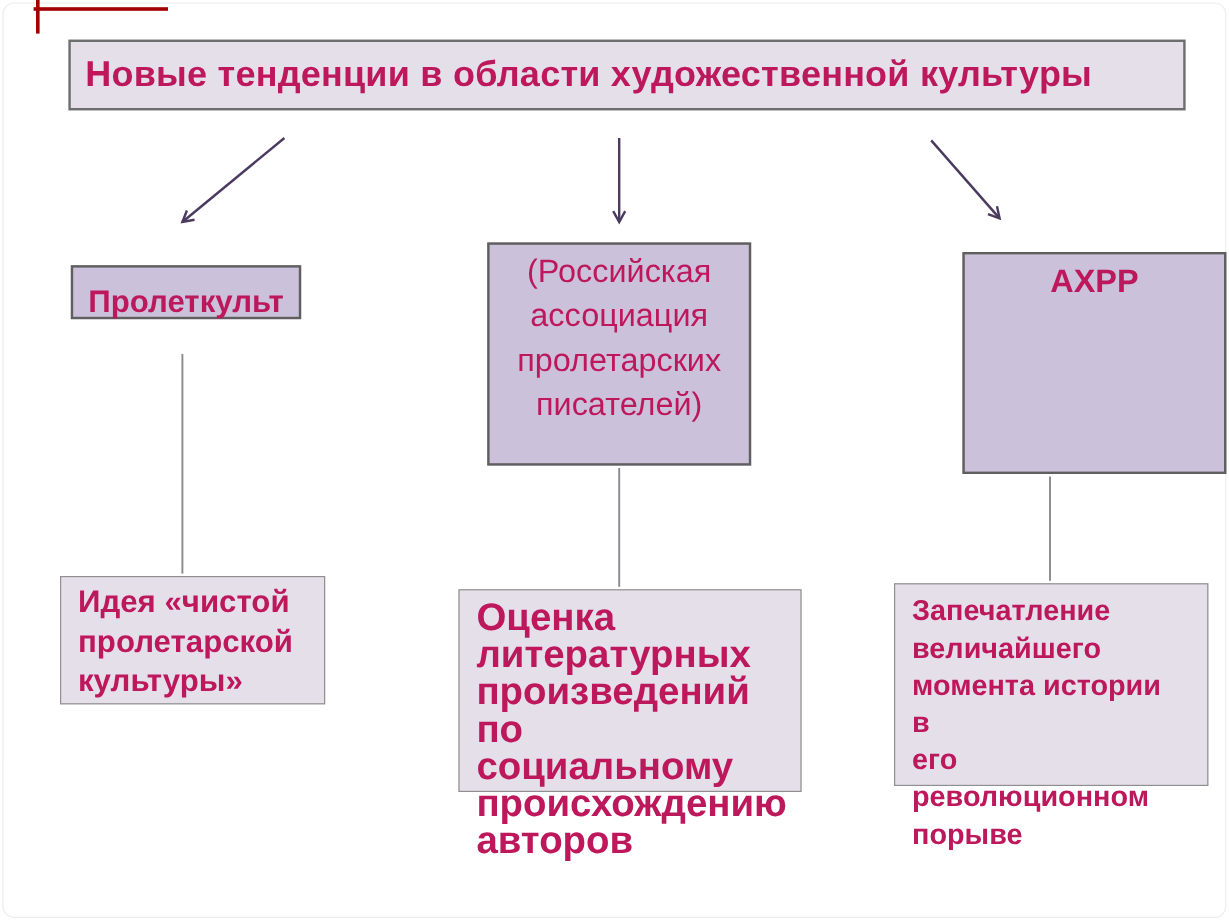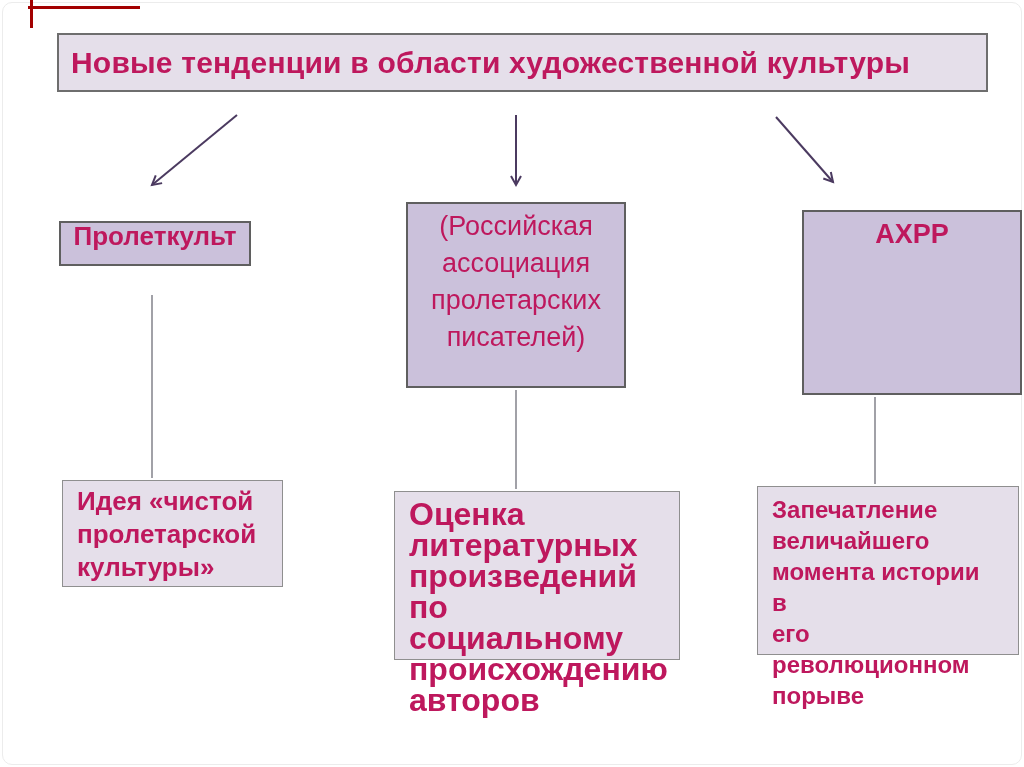--- a/index.html
+++ b/index.html
@@ -74,21 +74,21 @@
   }
   .concept-sub {
     font-size: 27px;
     line-height: 37px;
     white-space: pre-line;
   }
   .box-proletkult {
     left: 59px; top: 221px;
     width: 192px; height: 45px;
     display: flex;
-    align-items: flex-start;
+    align-items: flex-end;
     justify-content: center;
   }
   .box-proletkult .concept-heading { font-size: 26px; line-height: 26px; }
   .box-rapp {
     left: 406px; top: 202px;
     width: 220px; height: 186px;
     padding-top: 4px;
   }
   .box-ahrr {
     left: 770px; top: 210px;
@@ -97,21 +97,20 @@
     margin-left: 32px;
   }
   .detail-box {
     position: absolute;
     box-sizing: border-box;
     background: #e5dfea;
     border: 1px solid #8f8f8f;
     font-weight: bold;
     white-space: pre-line;
     text-align: left;
-    margin-left: 12px;
   }
   .detail-proletkult {
     left: 50px; top: 480px;
     width: 221px; height: 107px;
     padding: 4px 10px 0 14px;
     font-size: 26px;
     line-height: 33px;
   }
   .detail-rapp {
     left: 382px; top: 491px;

